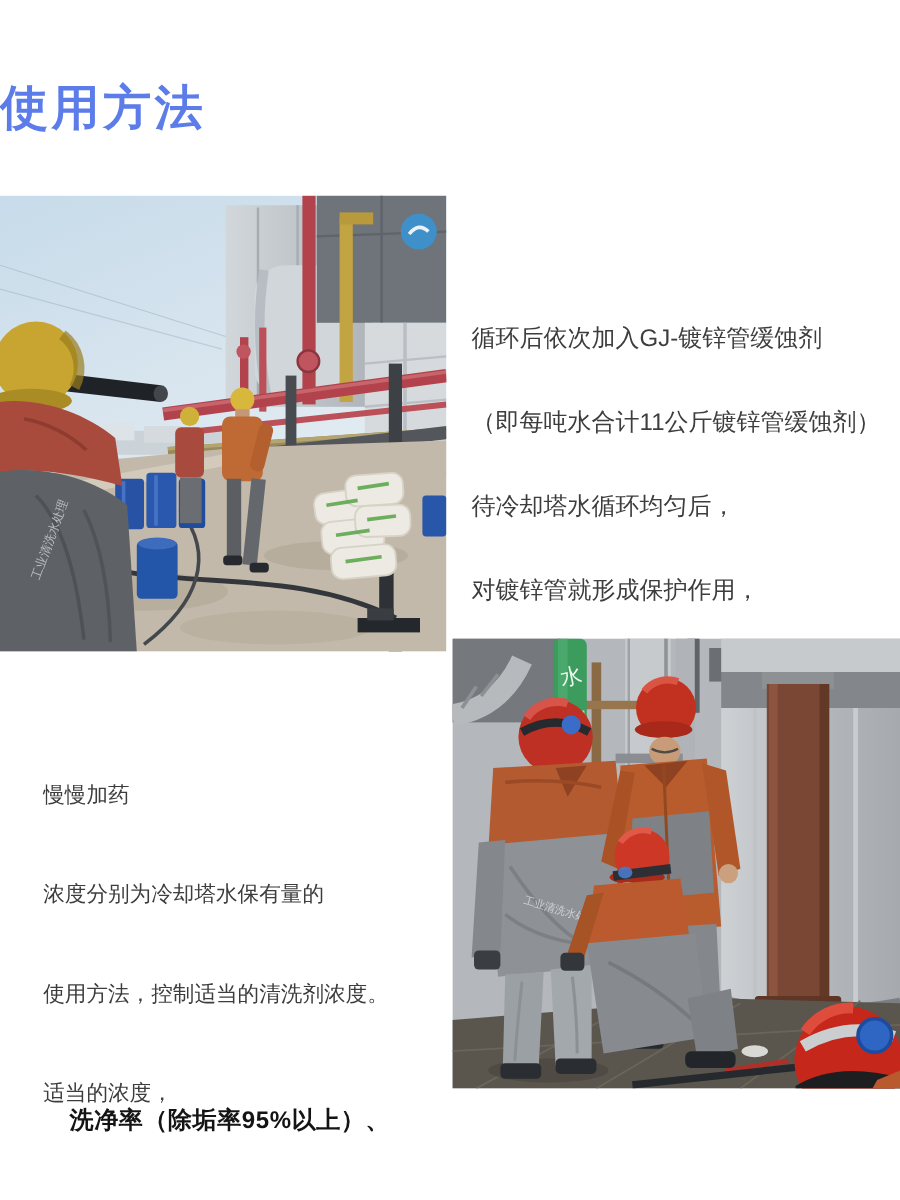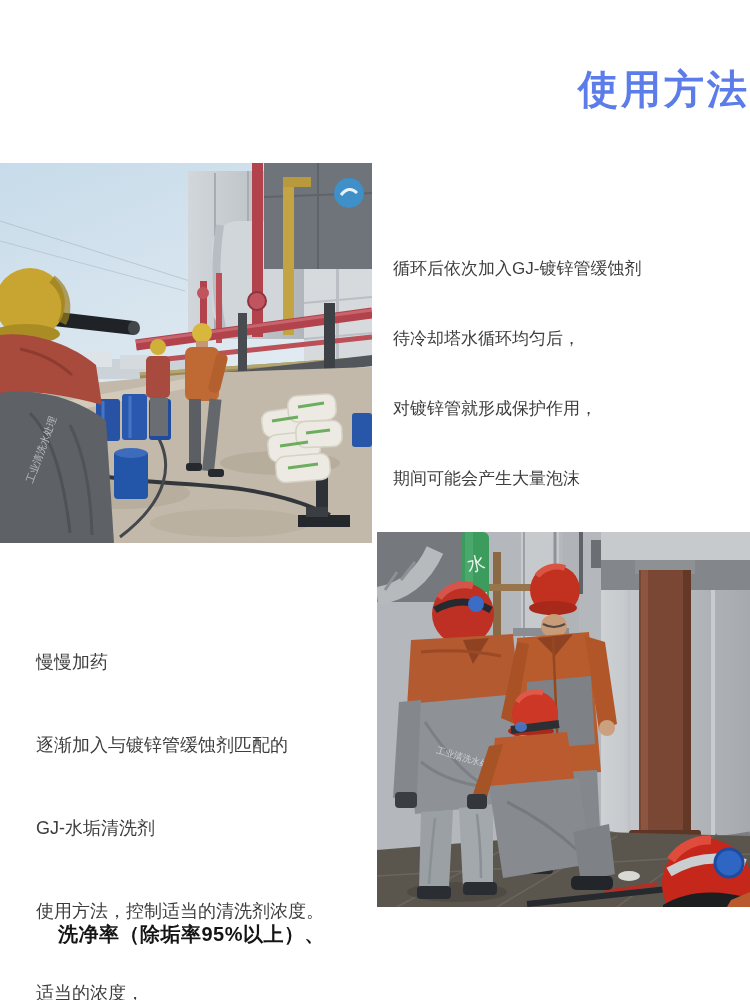--- a/index.html
+++ b/index.html
@@ -1,24 +1,24 @@
 <!DOCTYPE html>
 <html><head>
 <meta charset="utf-8">
 <style>
   html,body{margin:0;padding:0;background:#fff;}
   #page{position:relative;width:750px;height:1000px;background:#ffffff;overflow:hidden;
         font-family:"Liberation Sans","DejaVu Sans",sans-serif;}
-  .title{position:absolute;left:0;right:0;top:62px;text-align:right;
+  .title{position:absolute;left:0;right:0;top:62px;text-align:left;
          font-size:40px;font-weight:800;letter-spacing:3px;color:#5b7ce9;}
   .photo{position:absolute;display:block;}
   #photo1{left:0;top:163px;}
   #photo2{left:377px;top:532px;}
   .txt{position:absolute;color:#3d3d3d;white-space:pre;}
-  #step1{left:393px;top:210px;font-size:17px;line-height:23.4px;width:350px;}
+  #step1{left:393px;top:224px;font-size:20px;line-height:23.4px;width:350px;}
   #step2{left:36px;top:594px;font-size:18px;line-height:27.6px;width:390px;z-index:5;}
   #result{left:58px;top:857px;font-size:20px;line-height:31px;font-weight:700;color:#141414;letter-spacing:0.5px;}
   .ln{min-height:1em;}
   svg text{font-family:"Liberation Sans","DejaVu Sans",sans-serif;}
 </style>
 </head>
 <body>
 
 <div id="page">
 
@@ -146,20 +146,21 @@
       <path d="M20,186 q30,6 52,26" stroke="#8f3c30" stroke-width="3" fill="none"></path>
       <path d="M0,230 C40,224 82,238 106,258 L114,380 L0,380 Z" fill="#5e6266"></path>
       <path d="M30,250 q30,30 40,120" stroke="#4e5256" stroke-width="3" fill="none"></path>
       <path d="M70,262 q20,40 22,110" stroke="#50545a" stroke-width="3" fill="none"></path>
       <text x="18" y="300" font-size="10" fill="#cfd3d6" opacity="0.8" transform="rotate(-70 40 300)">工业清洗水处理</text>
     </g>
   </svg>
 
   <div id="step1" class="txt">
     <div class="ln">循环后依次加入GJ-镀锌管缓蚀剂</div>
+    <div class="ln">（即每吨水合计11公斤镀锌管缓蚀剂）</div>
     <div class="ln">待冷却塔水循环均匀后，</div>
     <div class="ln">对镀锌管就形成保护作用，</div>
     <div class="ln">期间可能会产生大量泡沫</div>
     <div class="ln">根据情况添加消泡剂</div>
   </div>
 
   <svg id="photo2" class="photo" width="373" height="375" viewBox="0 0 373 375">
     <defs>
       <linearGradient id="vessel" x1="0" y1="0" x2="1" y2="0">
         <stop offset="0" stop-color="#cdd1d4"></stop>
@@ -276,22 +277,21 @@
       <path d="M294,328 a45,45 0 0 1 40,-20" stroke="#e04c3c" stroke-width="9" fill="none"></path>
       <path d="M292,340 Q330,318 368,332" stroke="#caced1" stroke-width="10" fill="none"></path>
       <circle cx="352" cy="331" r="14" fill="#2f66c4" stroke="#1d4ba0" stroke-width="3"></circle>
       <path d="M286,373 Q320,352 373,366 L373,375 L286,375 Z" fill="#1c1e20"></path>
       <polygon points="354,368 373,360 373,375 350,375" fill="#b85a2e"></polygon>
     </g>
   </svg>
 
   <div id="step2" class="txt">
     <div class="ln">慢慢加药</div>
-    <div class="ln">逐渐加入与镀锌管缓蚀剂匹配的</div>
-    <div class="ln">GJ-水垢清洗剂</div>
+    <div class="ln">浓度分别为冷却塔水保有量的</div>
     <div class="ln">使用方法，控制适当的清洗剂浓度。</div>
     <div class="ln">适当的浓度，</div>
     
     
     
     
   </div>
 
   <div id="result" class="txt">
     <div class="ln">洗净率（除垢率95%以上）、</div>

